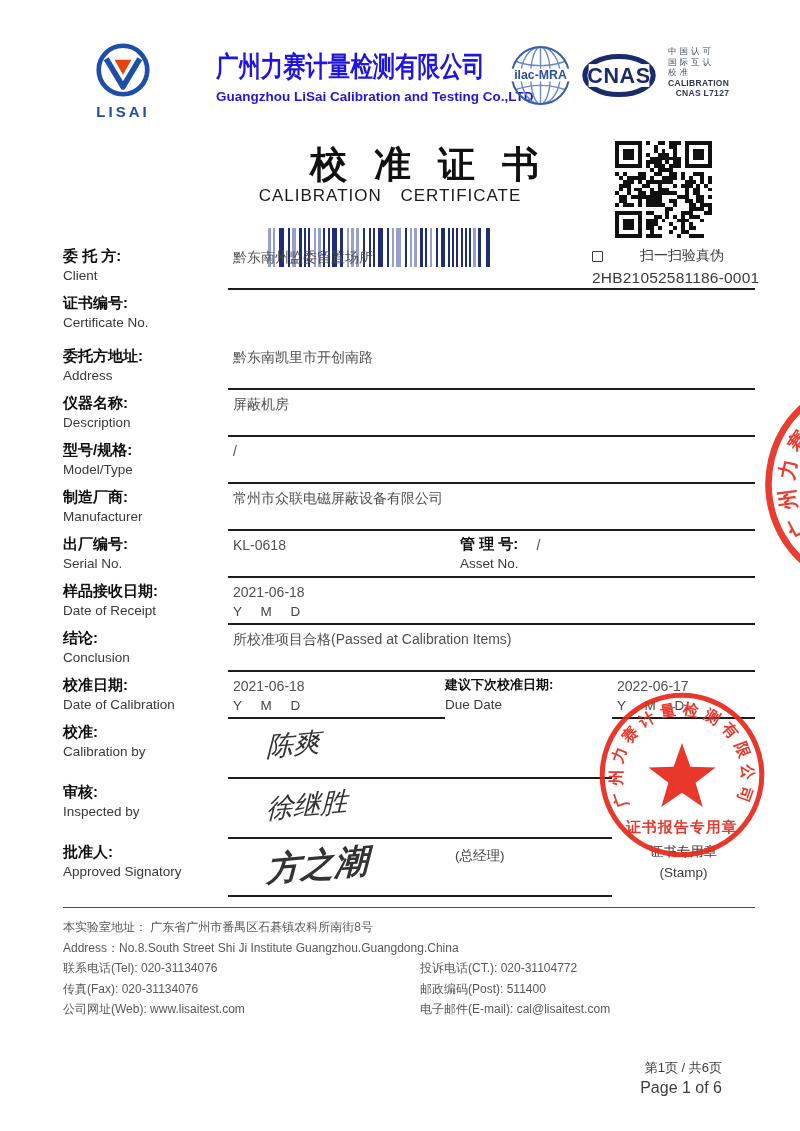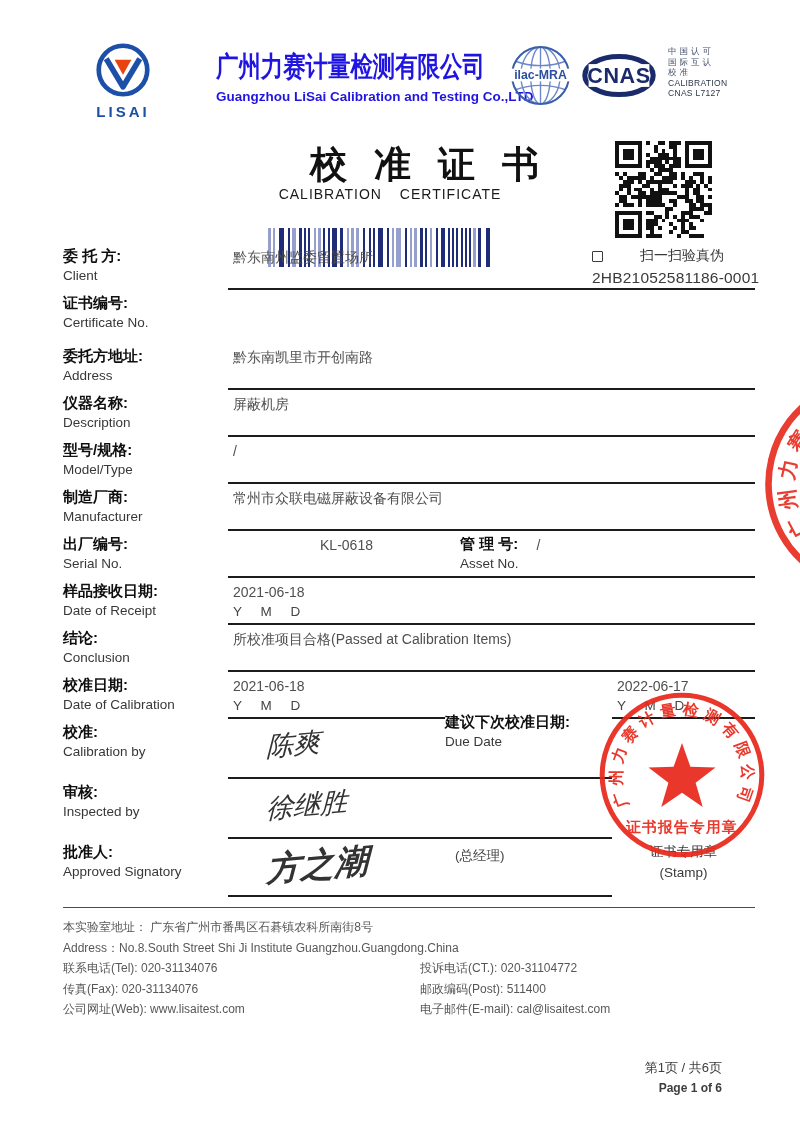--- a/index.html
+++ b/index.html
@@ -10,25 +10,25 @@
   
   .logo-wrap { position:absolute; left:78px; top:42px; width:90px; text-align:center; }
   .logo-word { font-size:15px; font-weight:bold; letter-spacing:3px; color:#1d4fa8; margin-top:1px; }
   .company-block { position:absolute; left:216px; top:48px; }
   .company-cn { font-size:28px; font-weight:bold; color:#2015e0; white-space:nowrap; transform:scaleX(0.8); transform-origin:left top; letter-spacing:0px; }
   .company-en { font-size:13.5px; font-weight:bold; color:#2015e0; white-space:nowrap; margin-top:3px; }
   .mark-ilac { position:absolute; left:509px; top:44px; }
   .mark-cnas { position:absolute; left:581px; top:52px; }
   .accred { position:absolute; left:668px; top:46px; font-size:8.5px; line-height:10.5px; color:#44506b; }
   .accred .l-cn { letter-spacing:3px; }
-  .accred .l-b { font-weight:normal; color:#2d3748; letter-spacing:0.3px; }
+  .accred .l-b { font-weight:bold; color:#2d3748; letter-spacing:0.3px;text-align:right; }
 
   
   .title-cn { position:absolute; top:140px; left:0; width:780px; text-align:center; font-size:37px; font-weight:bold; color:#111; letter-spacing:27px;margin-left:48px; }
-  .title-en { position:absolute; top:186px; left:0; width:780px; text-align:center; font-size:14px; color:#1a1a1a; letter-spacing:1px; word-spacing:13px; }
+  .title-en { position:absolute; top:186px; left:0; width:780px; text-align:center; font-size:17px; color:#1a1a1a; letter-spacing:1px; word-spacing:13px; }
 
   
   .qr { position:absolute; left:615px; top:141px; width:97px; height:97px; }
   .verify { position:absolute; left:592px; top:247px; width:170px; color:#3a3a3a; }
   .verify-line1 { font-size:14px; display:flex; align-items:center;gap:32px; }
   .chk { display:inline-block; width:11px; height:11px; border:1.6px solid #3a3a3a; border-radius:1px; margin-right:5px; }
   .verify-line2 { font-size:15.5px; margin-top:4px; letter-spacing:0.2px; }
 
   
   .barcode { position:absolute; left:268px; top:228px; width:222px; height:39px; }
@@ -39,21 +39,21 @@
   .h53{height:53px}.h47{height:47px}.h60{height:60px}.h58{height:58px}
   .lab { width:165px; padding-top:2px; }
   .lab .cn { font-size:15px; font-weight:bold; color:#0f0f0f; line-height:21px; white-space:nowrap; }
   .lab .en { font-size:13.5px; color:#383838; line-height:20px; }
   .val { flex:1; padding:6px 0 0 5px; font-size:14px; color:#4f4f4f; border-bottom:2px solid #1c1c1c; }
   .val.noline { border-bottom:none; }
   .ymd { font-size:13.5px; color:#454545; margin-top:4px; word-spacing:15px; }
   .mini-lab .cn { font-size:15px; font-weight:bold; color:#0f0f0f; line-height:21px; white-space:nowrap; }
   .mini-lab .en { font-size:13.5px; color:#383838; line-height:20px; }
   .split { display:flex; }
-  .w227 { width:227px;text-align:center; }
+  .w227 { width:227px; }
   .colL { width:217px; padding:6px 0 0 5px; font-size:14px; color:#4f4f4f; border-bottom:2px solid #1c1c1c; }
   .colM { width:167px; padding-top:2px; }
   .colR { width:143px; padding:6px 0 0 5px; font-size:14px; color:#4f4f4f; border-bottom:2px solid #1c1c1c; }
   .sig-zone { width:384px; border-bottom:2px solid #1c1c1c; position:relative; padding:2px 0 0 0; }
   .tail-zone { width:143px; text-align:center; padding-top:2px; font-size:13.5px; color:#3a3a3a; line-height:21px; }
   .signature { font-family:"DejaVu Serif","Liberation Serif",serif; font-style:italic; color:#333; transform:rotate(-5deg) skewX(-6deg); transform-origin:left bottom; display:inline-block; margin-left:38px; }
   .sig-1 { font-size:27px; margin-top:8px; }
   .sig-2 { font-size:27px; margin-top:10px; }
   .sig-3 { font-size:34px; font-weight:bold; margin-top:6px; }
   .role { position:absolute; left:227px; top:8px; font-size:13.5px; color:#444; }
@@ -62,21 +62,21 @@
   .stamp-main { position:absolute; left:598px; top:691px; opacity:0.93; }
   .stamp-partial { position:absolute; left:763px; top:374px; opacity:0.9; transform:rotate(-8deg); }
 
   
   .footer { position:absolute; left:63px; top:907px; width:692px; border-top:1.5px solid #4a4a4a; padding-top:9px; font-size:12px; color:#575757; }
   .footer .fl { line-height:20.5px; }
   .fgrid { display:flex; line-height:20.5px; }
   .fgrid .c1 { width:357px; }
   .pagenum { position:absolute; right:78px; top:1058px; text-align:right; color:#3d3d3d; }
   .pagenum .p-cn { font-size:13px; line-height:20px;text-align:right; }
-  .pagenum .p-en { font-size:12px; line-height:20px;font-weight:bold; }
+  .pagenum .p-en { font-size:16px; line-height:20px; }
 </style>
 </head>
 <body>
 
 <div class="page">
 
   <div class="logo-wrap">
     <svg width="56" height="56" viewBox="0 0 60 60">
       <circle cx="30" cy="30" r="26" fill="none" stroke="#1d4fa8" stroke-width="5"></circle>
       <path d="M12 18 L30 48 L48 18" fill="none" stroke="#1d4fa8" stroke-width="6" stroke-linejoin="round"></path>
@@ -501,21 +501,21 @@
     <div class="row h47">
       <div class="lab">
         <div class="cn">校准日期:</div>
         <div class="en">Date of Calibration</div>
       </div>
       <div class="colL">
         <div>2021-06-18</div>
         <div class="ymd">Y M D</div>
       </div>
       <div class="colM">
-        <div class="cn" style="font-size:15px;font-weight:bold;color:#0f0f0f;line-height:21px;margin-top:37px;">建议下次校准日期:</div>
+        <div class="cn" style="font-size:13px;font-weight:bold;color:#0f0f0f;line-height:21px;">建议下次校准日期:</div>
         <div class="en" style="font-size:13.5px;color:#383838;line-height:20px;">Due Date</div>
       </div>
       <div class="colR">
         <div>2022-06-17</div>
         <div class="ymd">Y M D</div>
       </div>
     </div>
 
     <div class="row h60">
       <div class="lab">

